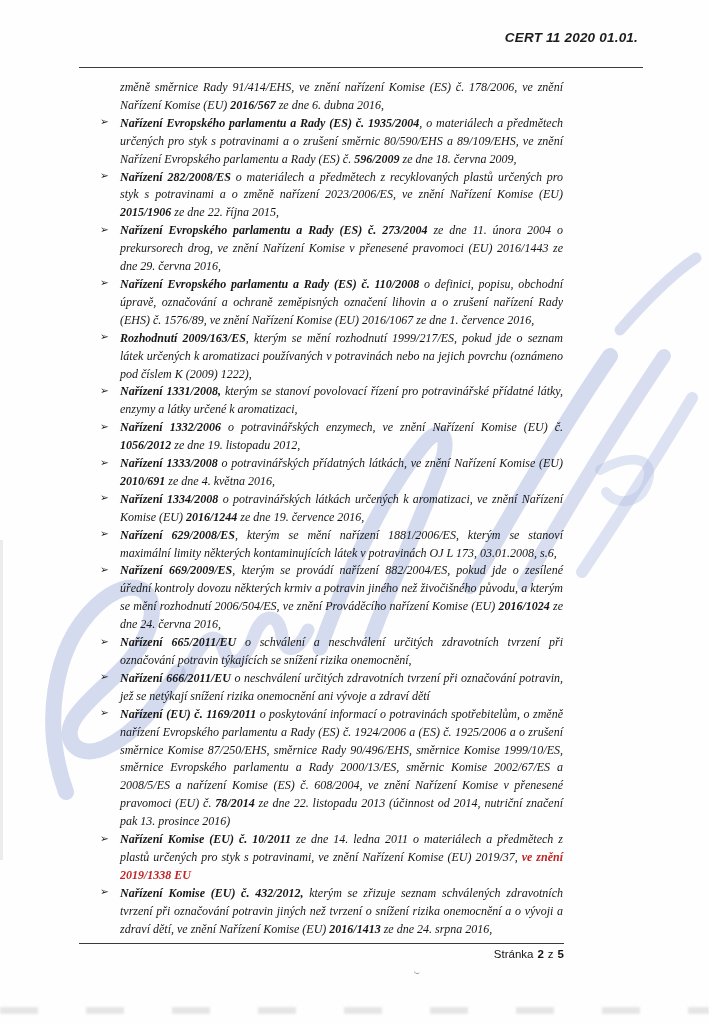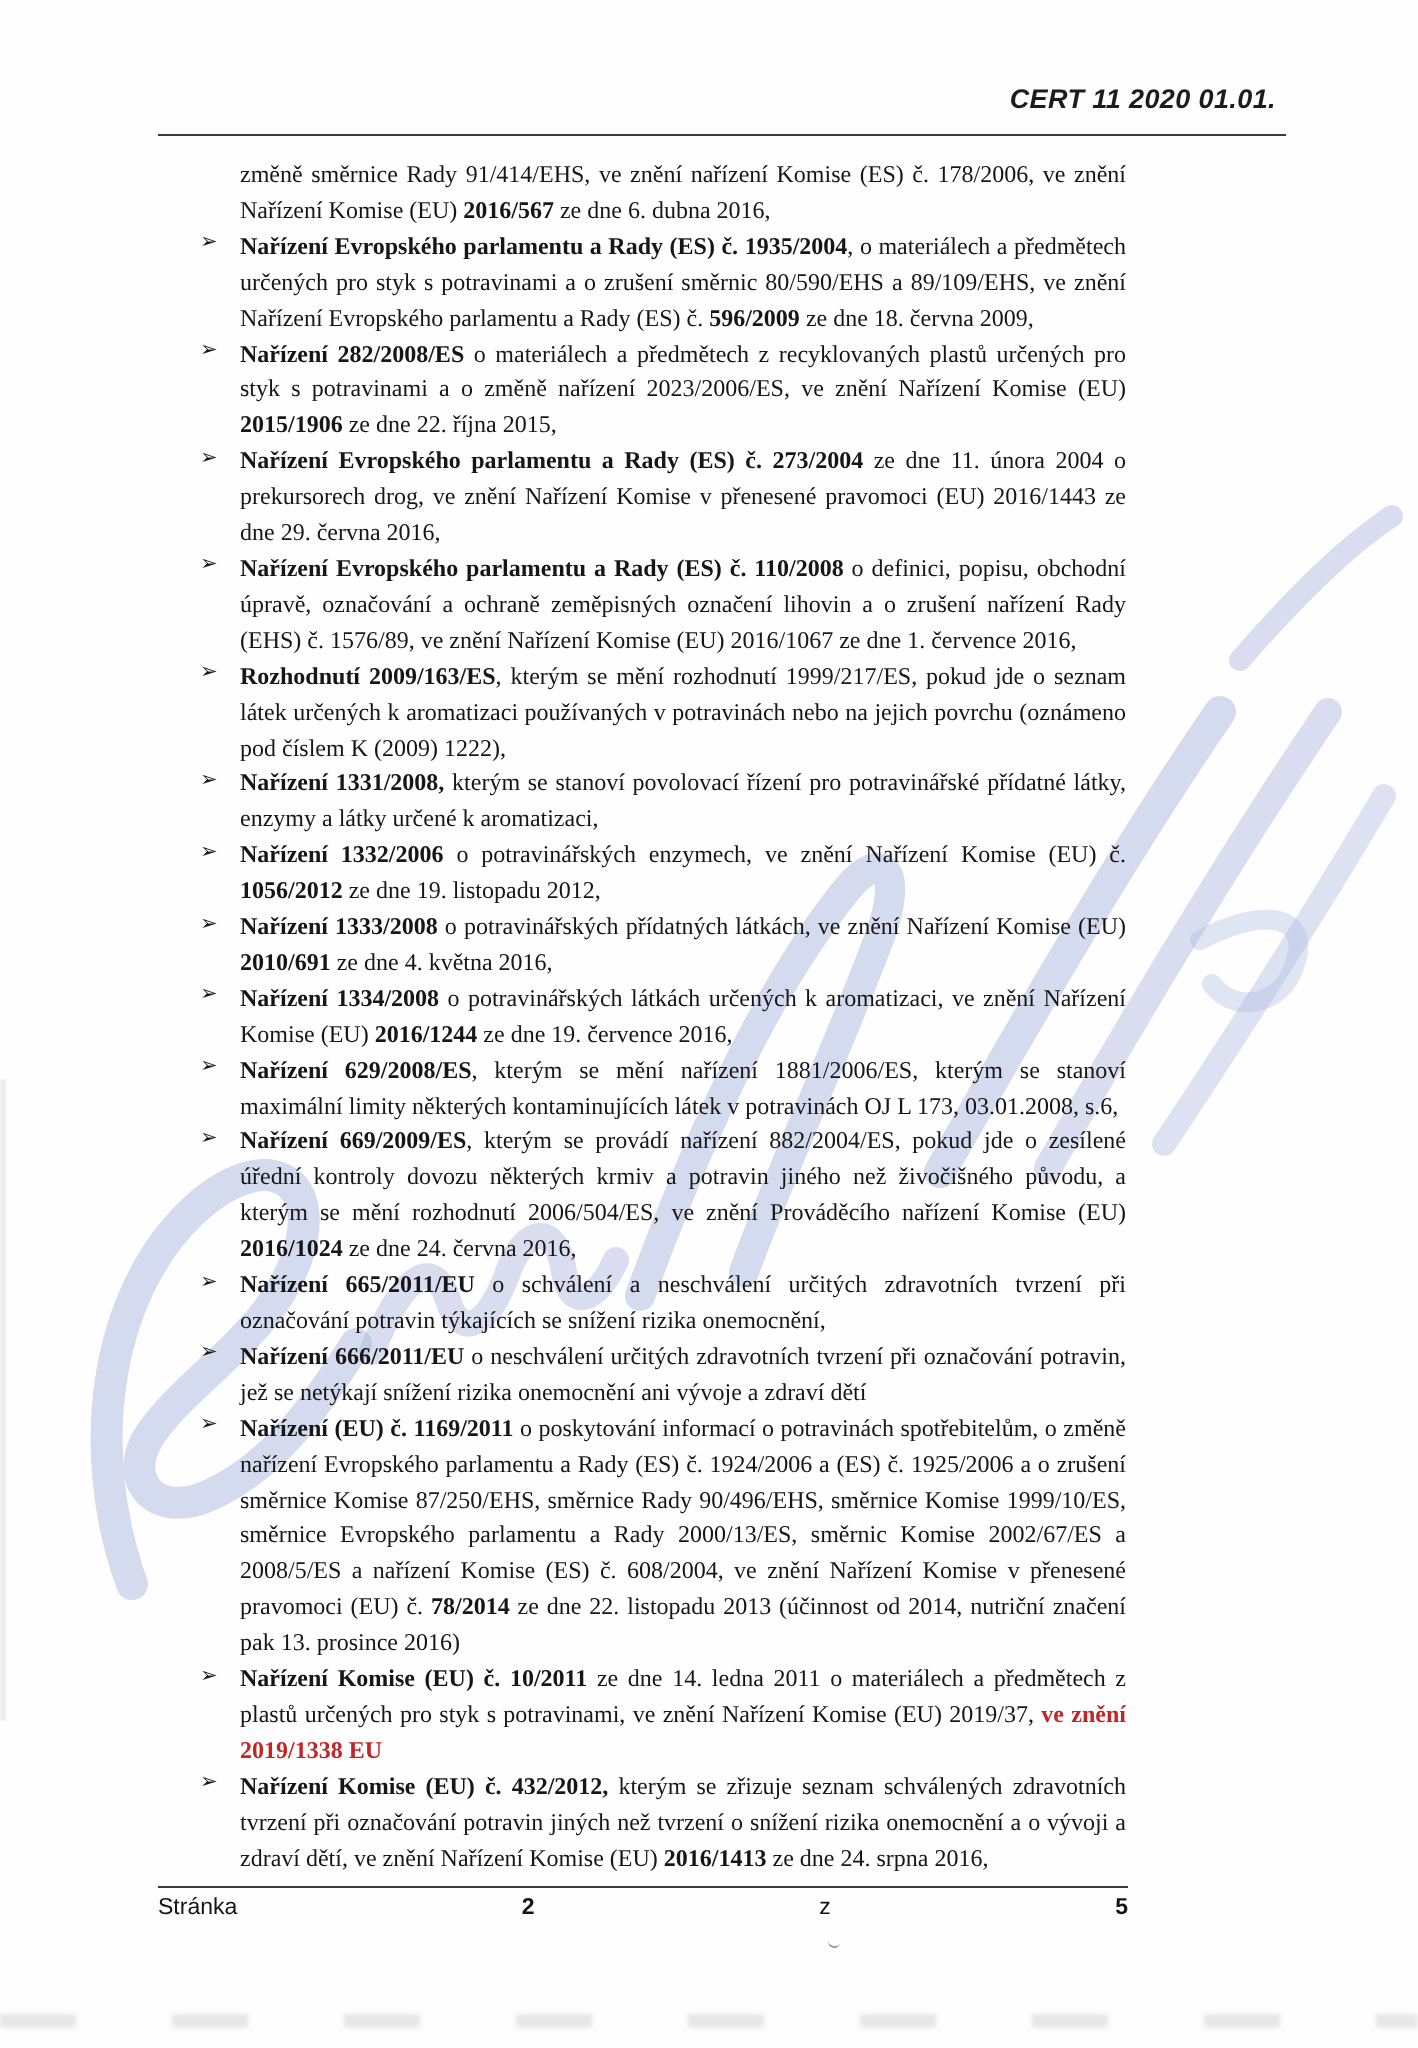--- a/index.html
+++ b/index.html
@@ -8,46 +8,46 @@
     font-family:"Liberation Serif", serif;color:var(--ink,#161616);
   }
   .page{position:absolute;inset:0;background:#fefefe;}
   
   .watermark{position:absolute;left:0;top:0;z-index:1;pointer-events:none;}
   .wm{stroke:var(--wm,#aab8e0);fill:none;stroke-linecap:round;stroke-linejoin:round;}
   
   .header-title{
     position:absolute;top:30px;right:71px;z-index:3;
     font-family:"Liberation Sans", sans-serif;font-weight:bold;font-style:italic;
-    font-size:13.5px;letter-spacing:.2px;color:#1c1c1c;margin-top:12px;
+    font-size:13.5px;letter-spacing:.2px;color:#1c1c1c;
   }
   .header-rule{
     position:absolute;top:67px;left:79px;width:564px;height:0;z-index:3;
     border-top:1.6px solid var(--rule,#3c3c3c);
   }
   
   .doc-body{
     position:absolute;top:79px;left:120px;width:443px;z-index:2;
     font-size:12px;line-height:17.9px;text-align:justify;
   }
-  .para{position:relative;}
+  .para{position:relative;font-style:italic;}
   .para.bullet .marker{
     position:absolute;left:-20px;top:1.5px;
     font-family:"DejaVu Sans", sans-serif;font-size:10.5px;line-height:1;color:#1a1a1a;
   }
   .b{font-weight:bold;}
   .red{color:var(--red,#c22525);}
   
   .footer-rule{
     position:absolute;top:943px;left:79px;width:485px;height:0;z-index:3;
     border-top:1.2px solid #3a3a3a;
   }
   .footer-text{
     position:absolute;top:948px;left:79px;width:485px;z-index:3;
-    display:flex;justify-content:space-between;gap:4px;
+    display:flex;justify-content:flex-end;gap:4px;
     font-family:"Liberation Sans", sans-serif;font-size:11.5px;color:#141414;
   }
   .footer-text .b{font-weight:bold;}
   
   .scan-speck{
     position:absolute;left:414px;top:969px;width:6px;height:4px;z-index:3;
     border-bottom:1.6px solid rgba(70,70,70,.55);border-radius:0 0 6px 6px;
     transform:rotate(10deg);
   }
   .scan-edge-bottom{

